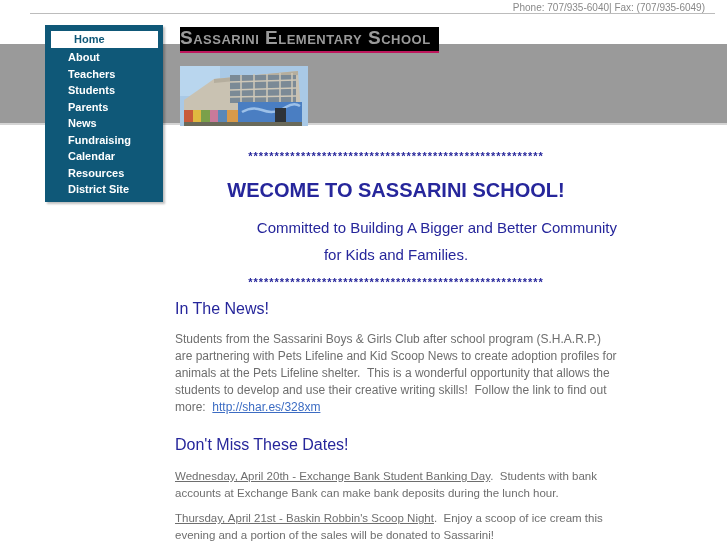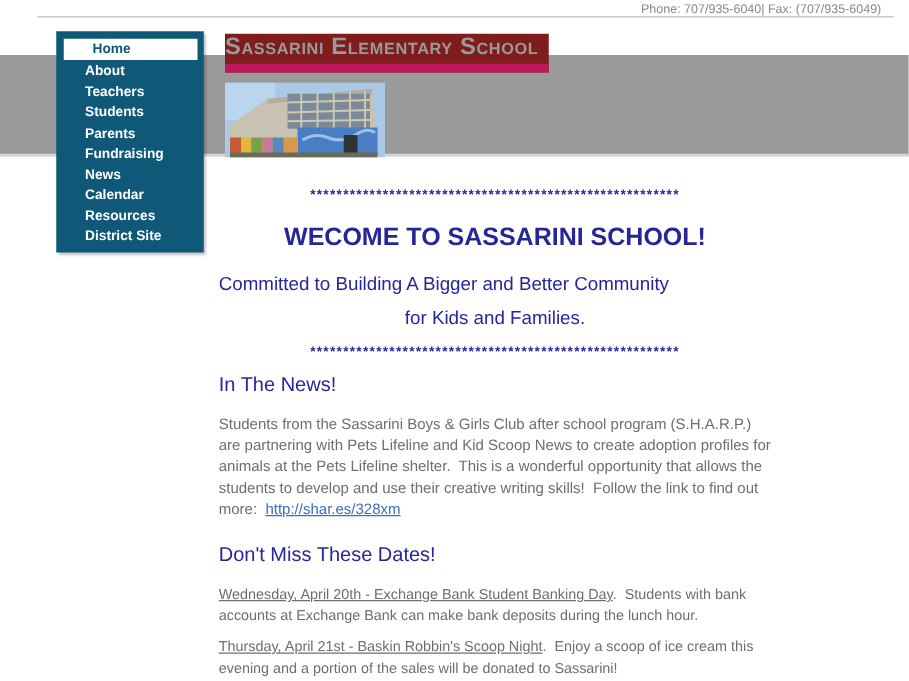--- a/index.html
+++ b/index.html
@@ -9,44 +9,44 @@
 
   
   .phone { position:absolute; top:2px; right:22px; font-size:10px; color:#888; }
   .toprule { position:absolute; top:13px; left:30px; right:12px; border-top:1px solid #bcbcbc; }
 
   
   .band { position:absolute; top:44px; left:0; width:727px; height:81px;
           background:#9a9a9a; border-bottom:2px solid #d4d4d4; }
 
   
-  .school-title { position:absolute; left:180px; top:27px; background:#7f1d1d;
+  .school-title { position:absolute; left:180px; top:27px; background:#000000;
                   font-variant:small-caps; font-weight:bold; font-size:19px;
                   letter-spacing:0.5px; color:#9a9a9a; padding:0 8px 2px 0;
-                  border-bottom:7px solid #be185d; z-index:3; }
+                  border-bottom:2px solid #be185d; z-index:3; }
   .district { position:absolute; left:181px; top:53px; font-size:9.5px;
               color:#ececec; letter-spacing:0.4px; z-index:3; }
 
   
   .photo { position:absolute; left:180px; top:66px; width:128px; height:60px; z-index:3; }
 
   
   .sidebar { position:absolute; left:45px; top:25px; width:118px; height:177px;
              background:#0f5878; z-index:4; box-shadow:2px 2px 2px rgba(0,0,0,0.25);
              padding-bottom:5px; }
   .nav-item { height:16.5px; line-height:16.5px; padding-left:23px; color:#ffffff;
               font-size:11px; font-weight:bold; cursor:pointer; }
   .nav-item.active { background:#ffffff; color:#0f5878; margin:6px 5px 1px 6px;
                      height:17px; line-height:17px; padding-left:23px; }
 
   
   .content { position:absolute; left:175px; top:150px; width:442px; z-index:2; }
   .stars { text-align:center; font-size:11px; letter-spacing:1px; font-weight:bold; }
   .welcome { text-align:center; font-size:20px; font-weight:bold; margin-top:17px; }
-  .tagline1 { text-align:left; font-size:15px; margin-top:17px; }
+  .tagline1 { text-align:right; font-size:15px; margin-top:17px; }
   .tagline2 { text-align:center; font-size:15px; margin-top:10px; }
   .stars2 { margin-top:13px; }
   .sect-head { font-size:16px; font-weight:normal; margin-top:12px; }
   .sect-head.dates { margin-top:20px; }
   .body-p { font-size:12px; line-height:17px; color:#6e6e6e; margin-top:13px;
             white-space:pre-wrap; }
   .date-p { font-size:11.5px; line-height:17px; color:#6e6e6e; white-space:pre-wrap; }
   .date-p.d1 { margin-top:14px; }
   .date-p.d2 { margin-top:8px; }
   .u { text-decoration:underline; }
@@ -97,22 +97,22 @@
       <rect x="4" y="56" width="118" height="4" fill="#6a6a5a"></rect>
     </svg>
   </div>
 
   <div class="sidebar">
     <div class="nav-item active">Home</div>
     <div class="nav-item">About</div>
     <div class="nav-item">Teachers</div>
     <div class="nav-item">Students</div>
     <div class="nav-item">Parents</div>
+    <div class="nav-item">News</div>
     <div class="nav-item">Fundraising</div>
-    <div class="nav-item">News</div>
     <div class="nav-item">Calendar</div>
     <div class="nav-item">Resources</div>
     <div class="nav-item">District Site</div>
   </div>
 
   <div class="content">
     <div class="stars navy">********************************************************</div>
 
     <div class="welcome navy">WECOME TO SASSARINI SCHOOL!</div>
     <div class="tagline1 navy">Committed to Building A Bigger and Better Community</div>

